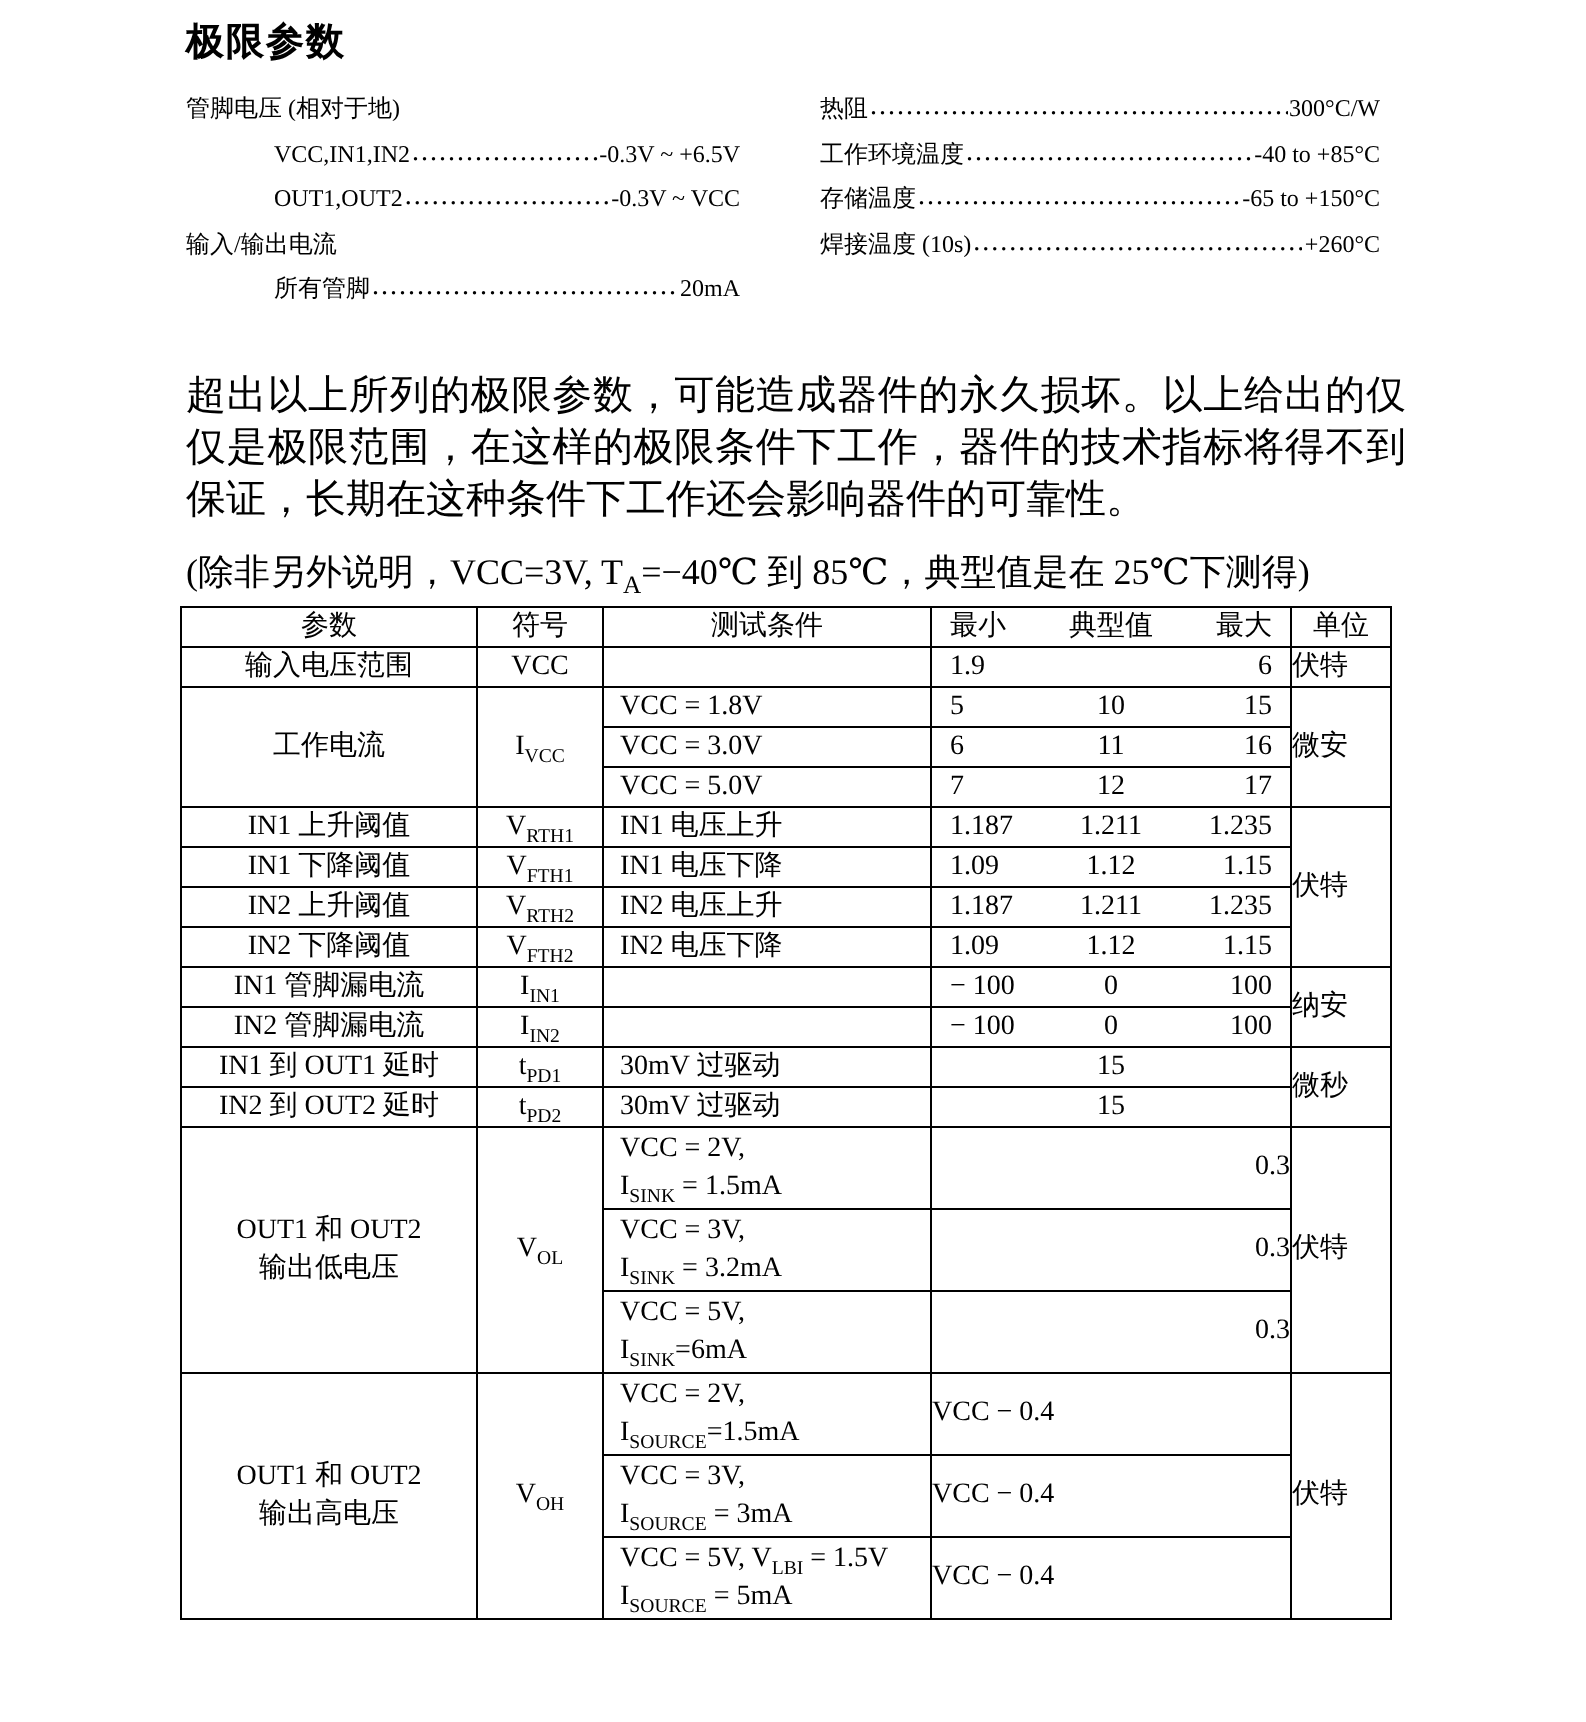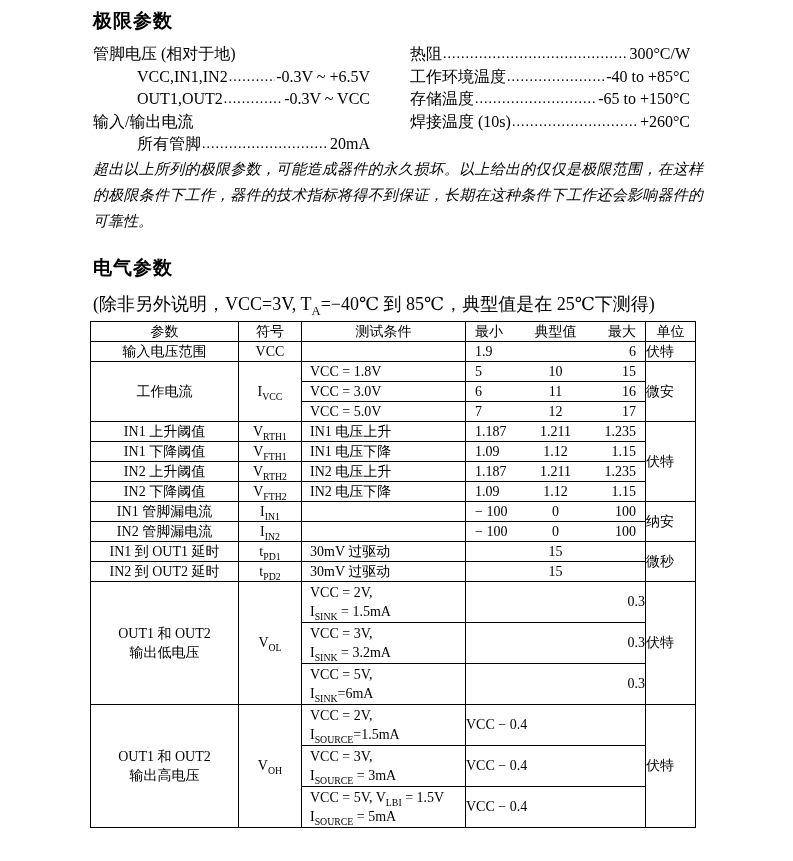--- a/index.html
+++ b/index.html
@@ -7,29 +7,29 @@
     font-family:"Liberation Serif","DejaVu Serif",serif; overflow:hidden; }
   .page { padding:8px 90px 0 90px; }
 
   h2.sec-title { font-size:19px; font-weight:bold; margin-left:3px; letter-spacing:1px; }
 
   
   .limits { display:flex; margin-top:9px; margin-left:3px; }
   .lim-col { display:flex; flex-direction:column; }
   .lim-left  { width:277px; margin-right:40px; }
   .lim-right { width:280px; }
-  .lim-row { display:flex; align-items:center; font-size:16px; line-height:22.5px; white-space:nowrap; }
+  .lim-row { display:flex; align-items:center; font-size:12px; line-height:22.5px; white-space:nowrap; }
   .lim-row .lbl { flex:0 0 auto; }
   .lim-row .leader { flex:1 1 auto; overflow:hidden; position:relative; height:22.5px; margin:0 1px; }
   .lim-row .leader::after { content:"....................................................................";
     position:absolute; bottom:0; left:0; white-space:nowrap; font-size:14px; letter-spacing:1px; }
   .lim-row .val { flex:0 0 auto; }
   .lim-row.indent { padding-left:44px; }
 
-  .warning { margin-left:3px; font-style:italic; font-size:15px;
+  .warning { margin-top:29px; margin-left:3px; font-size:20px;
     line-height:26px; text-align:justify; }
 
   .elec-title { margin-top:21px; }
   .conditions { margin-top:11px; margin-left:3px; font-size:18px; }
 
   
   table.params { border-collapse:collapse; table-layout:fixed; width:605px; margin-top:5px; }
   table.params td, table.params th { border:1px solid #000; font-size:14px; font-weight:normal;
     vertical-align:middle; padding:0; line-height:19px; }
   tr.single td, tr.single th { height:20px; }
@@ -100,21 +100,20 @@
       <div class="lim-row">
         <span class="lbl">焊接温度 (10s)</span>
         <span class="leader"></span>
         <span class="val">+260°C</span>
       </div>
     </div>
   </div>
 
   <p class="warning">超出以上所列的极限参数，可能造成器件的永久损坏。以上给出的仅仅是极限范围，在这样的极限条件下工作，器件的技术指标将得不到保证，长期在这种条件下工作还会影响器件的可靠性。</p>
 
-  <h2 class="sec-title elec-title">电气参数</h2>
   <p class="conditions">(除非另外说明，VCC=3V, T<sub>A</sub>=−40℃ 到 85℃，典型值是在 25℃下测得)</p>
 
   <table class="params">
     <colgroup>
         <col style="width:148px">
         <col style="width:63px">
         <col style="width:164px">
         <col style="width:180px">
         <col style="width:50px">
       </colgroup>

